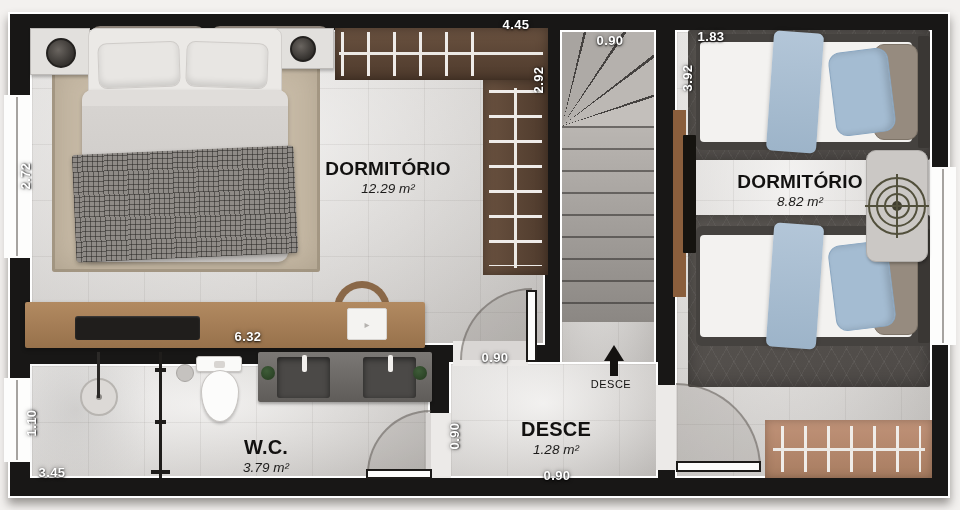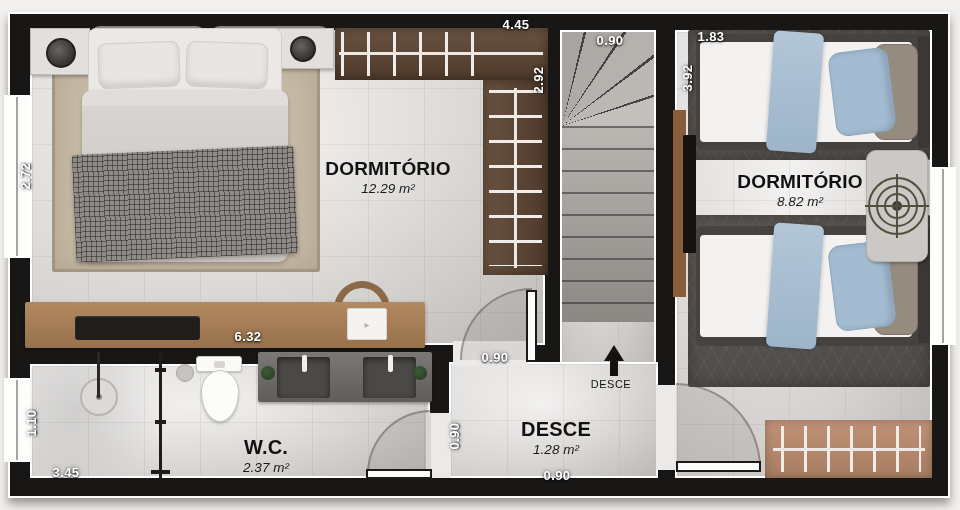--- a/index.html
+++ b/index.html
@@ -227,31 +227,31 @@
 <div class="abs lbl" style="left:388px;top:177px;">
   <div class="room-name">DORMITÓRIO</div>
   <div class="room-area">12.29 m²</div>
 </div>
 <div class="abs lbl" style="left:800px;top:190px;">
   <div class="room-name">DORMITÓRIO</div>
   <div class="room-area">8.82 m²</div>
 </div>
 <div class="abs lbl" style="left:266px;top:455px;">
   <div class="room-name" style="font-size:20px;">W.C.</div>
-  <div class="room-area">2.37 m²</div>
+  <div class="room-area">3.79 m²</div>
 </div>
 <div class="abs lbl" style="left:556px;top:437px;">
   <div class="room-name" style="font-size:20px;">DESCE</div>
   <div class="room-area">1.28 m²</div>
 </div>
 
 <div class="abs lbl dim" style="left:516px;top:24px;">4.45</div>
 <div class="abs lbl dim rot" style="left:538px;top:80px;">2.92</div>
 <div class="abs lbl dim" style="left:610px;top:40px;">0.90</div>
 <div class="abs lbl dim" style="left:711px;top:36px;">1.83</div>
 <div class="abs lbl dim rot" style="left:687px;top:78px;">3.92</div>
 <div class="abs lbl dim rot" style="left:25px;top:176px;">2.72</div>
 <div class="abs lbl dim" style="left:248px;top:336px;">6.32</div>
 <div class="abs lbl dim" style="left:495px;top:357px;">0.90</div>
 <div class="abs lbl dim rot" style="left:454px;top:436px;">0.90</div>
 <div class="abs lbl dim rot" style="left:31px;top:423px;">1.10</div>
-<div class="abs lbl dim" style="left:66px;top:472px;">3.45</div>
+<div class="abs lbl dim" style="left:52px;top:472px;">3.45</div>
 <div class="abs lbl dim" style="left:557px;top:475px;">0.90</div>
 
 </body></html>

